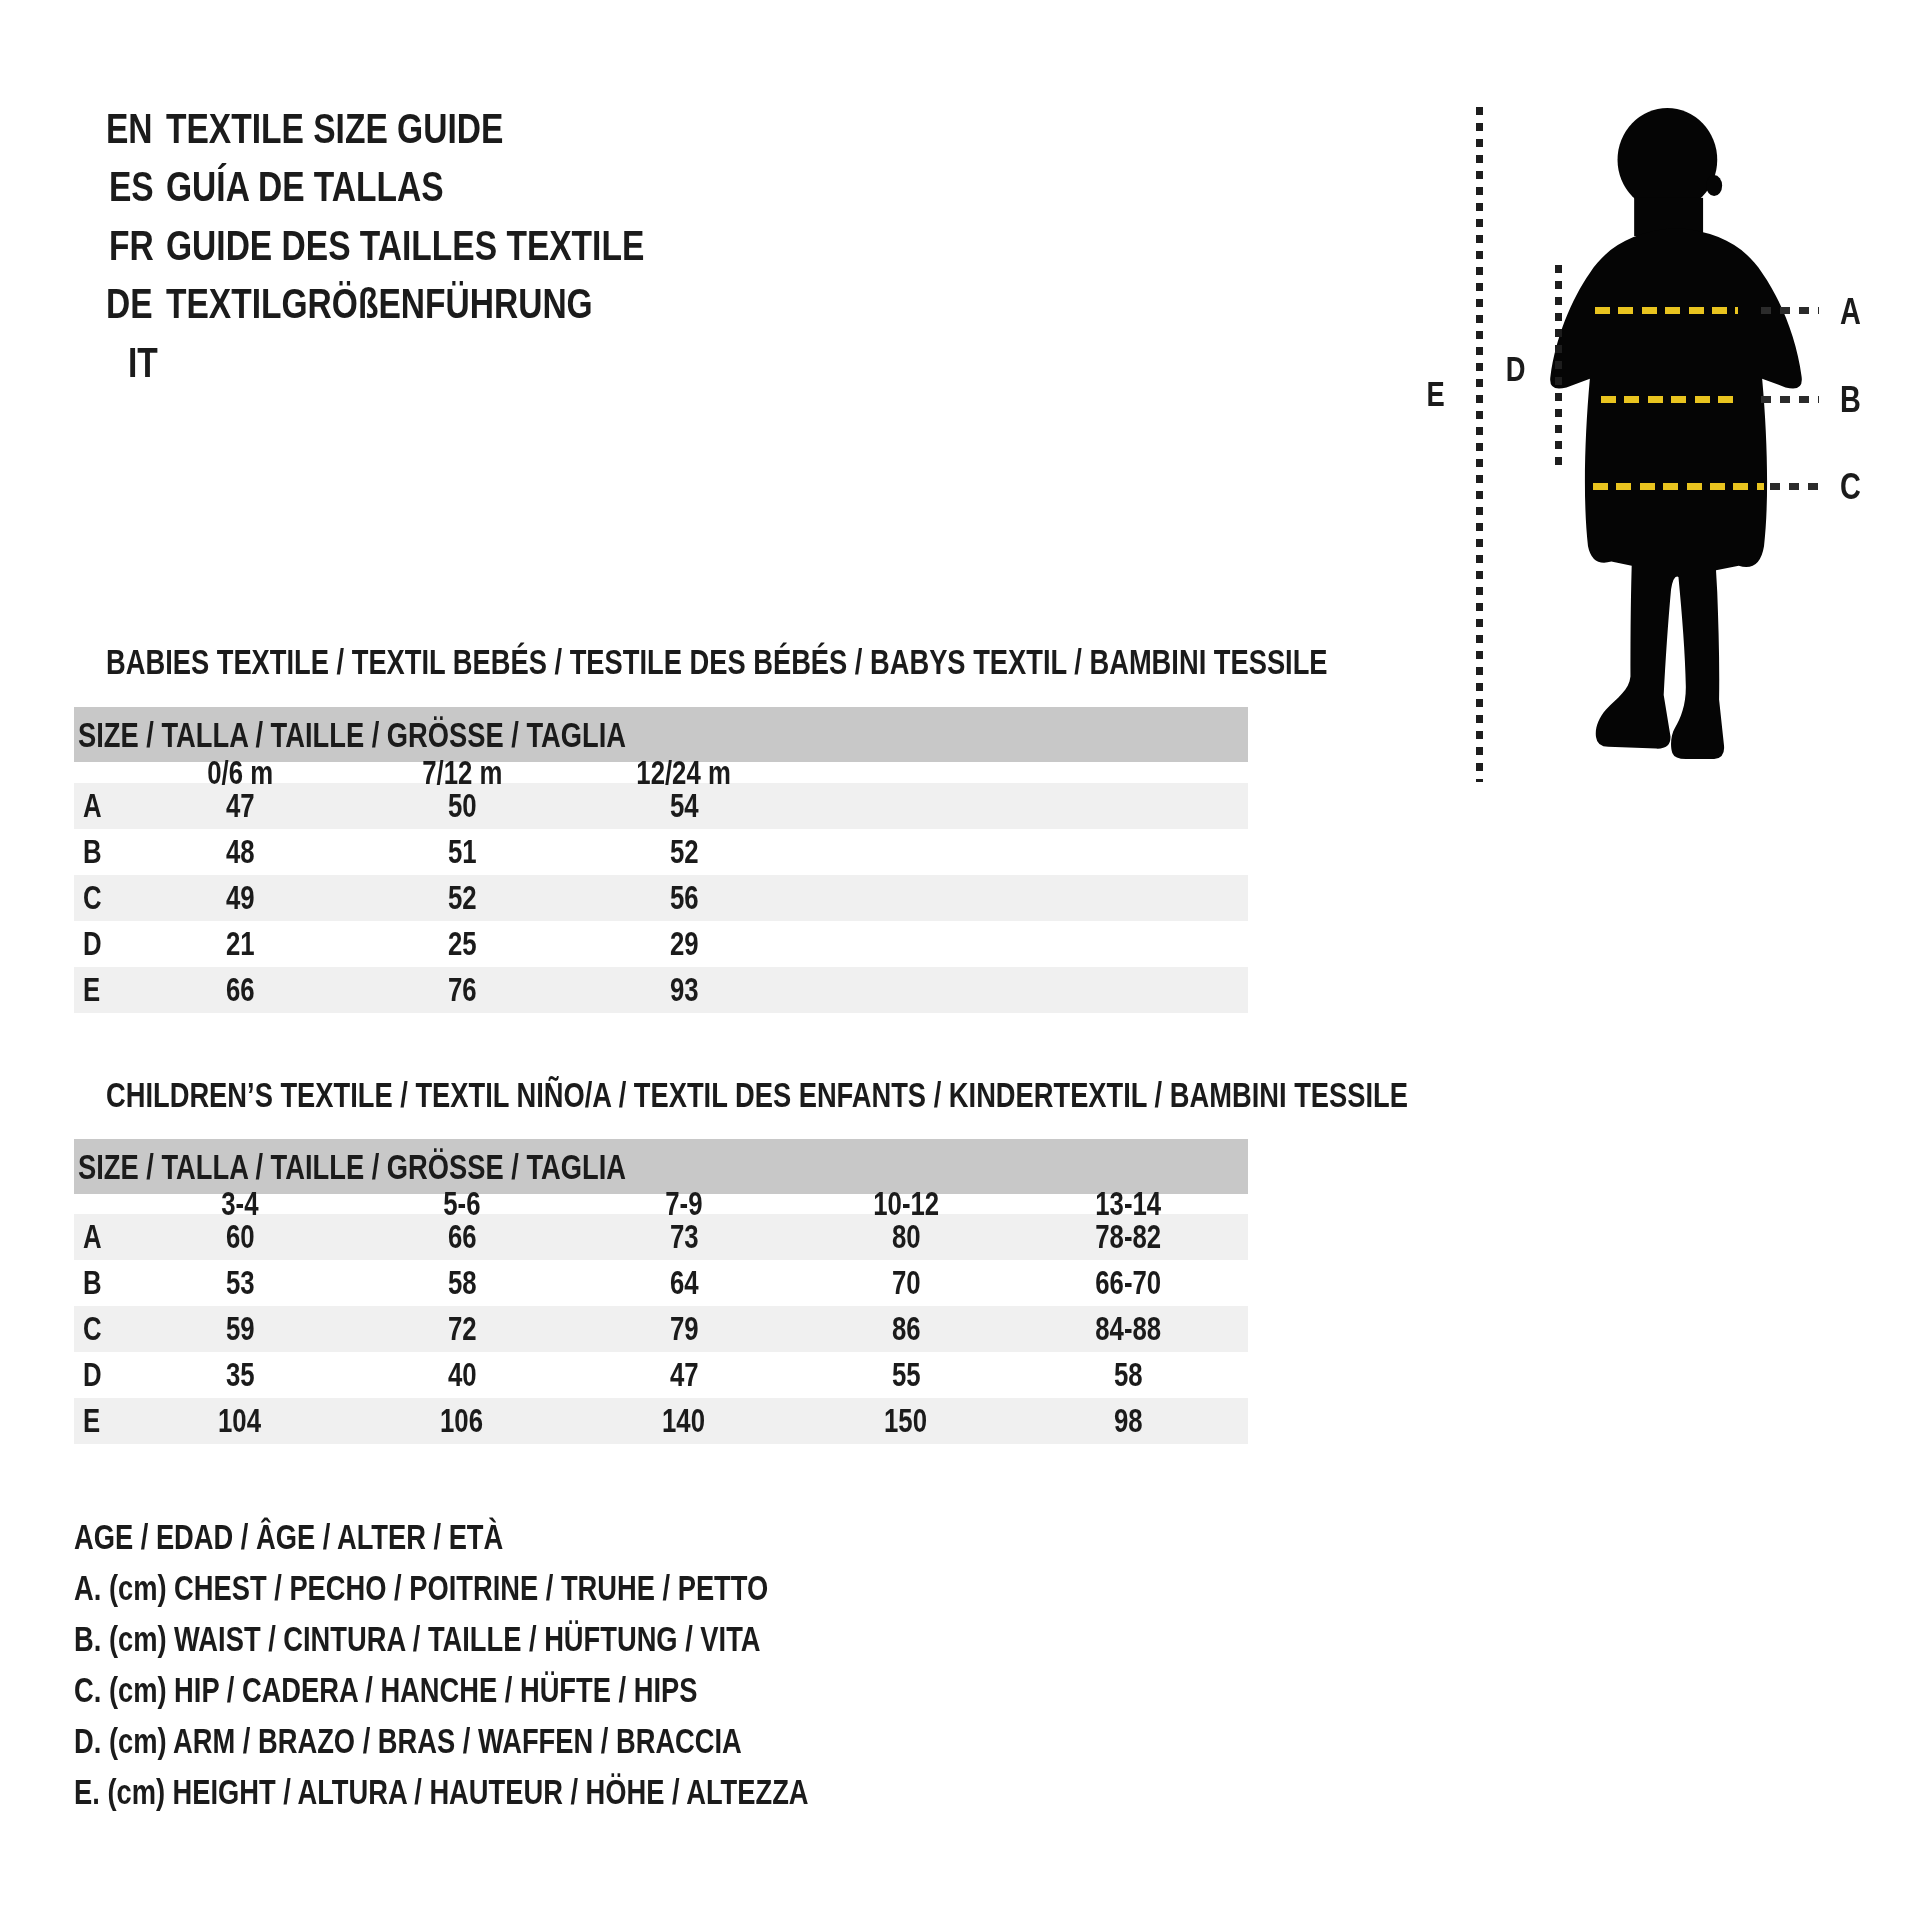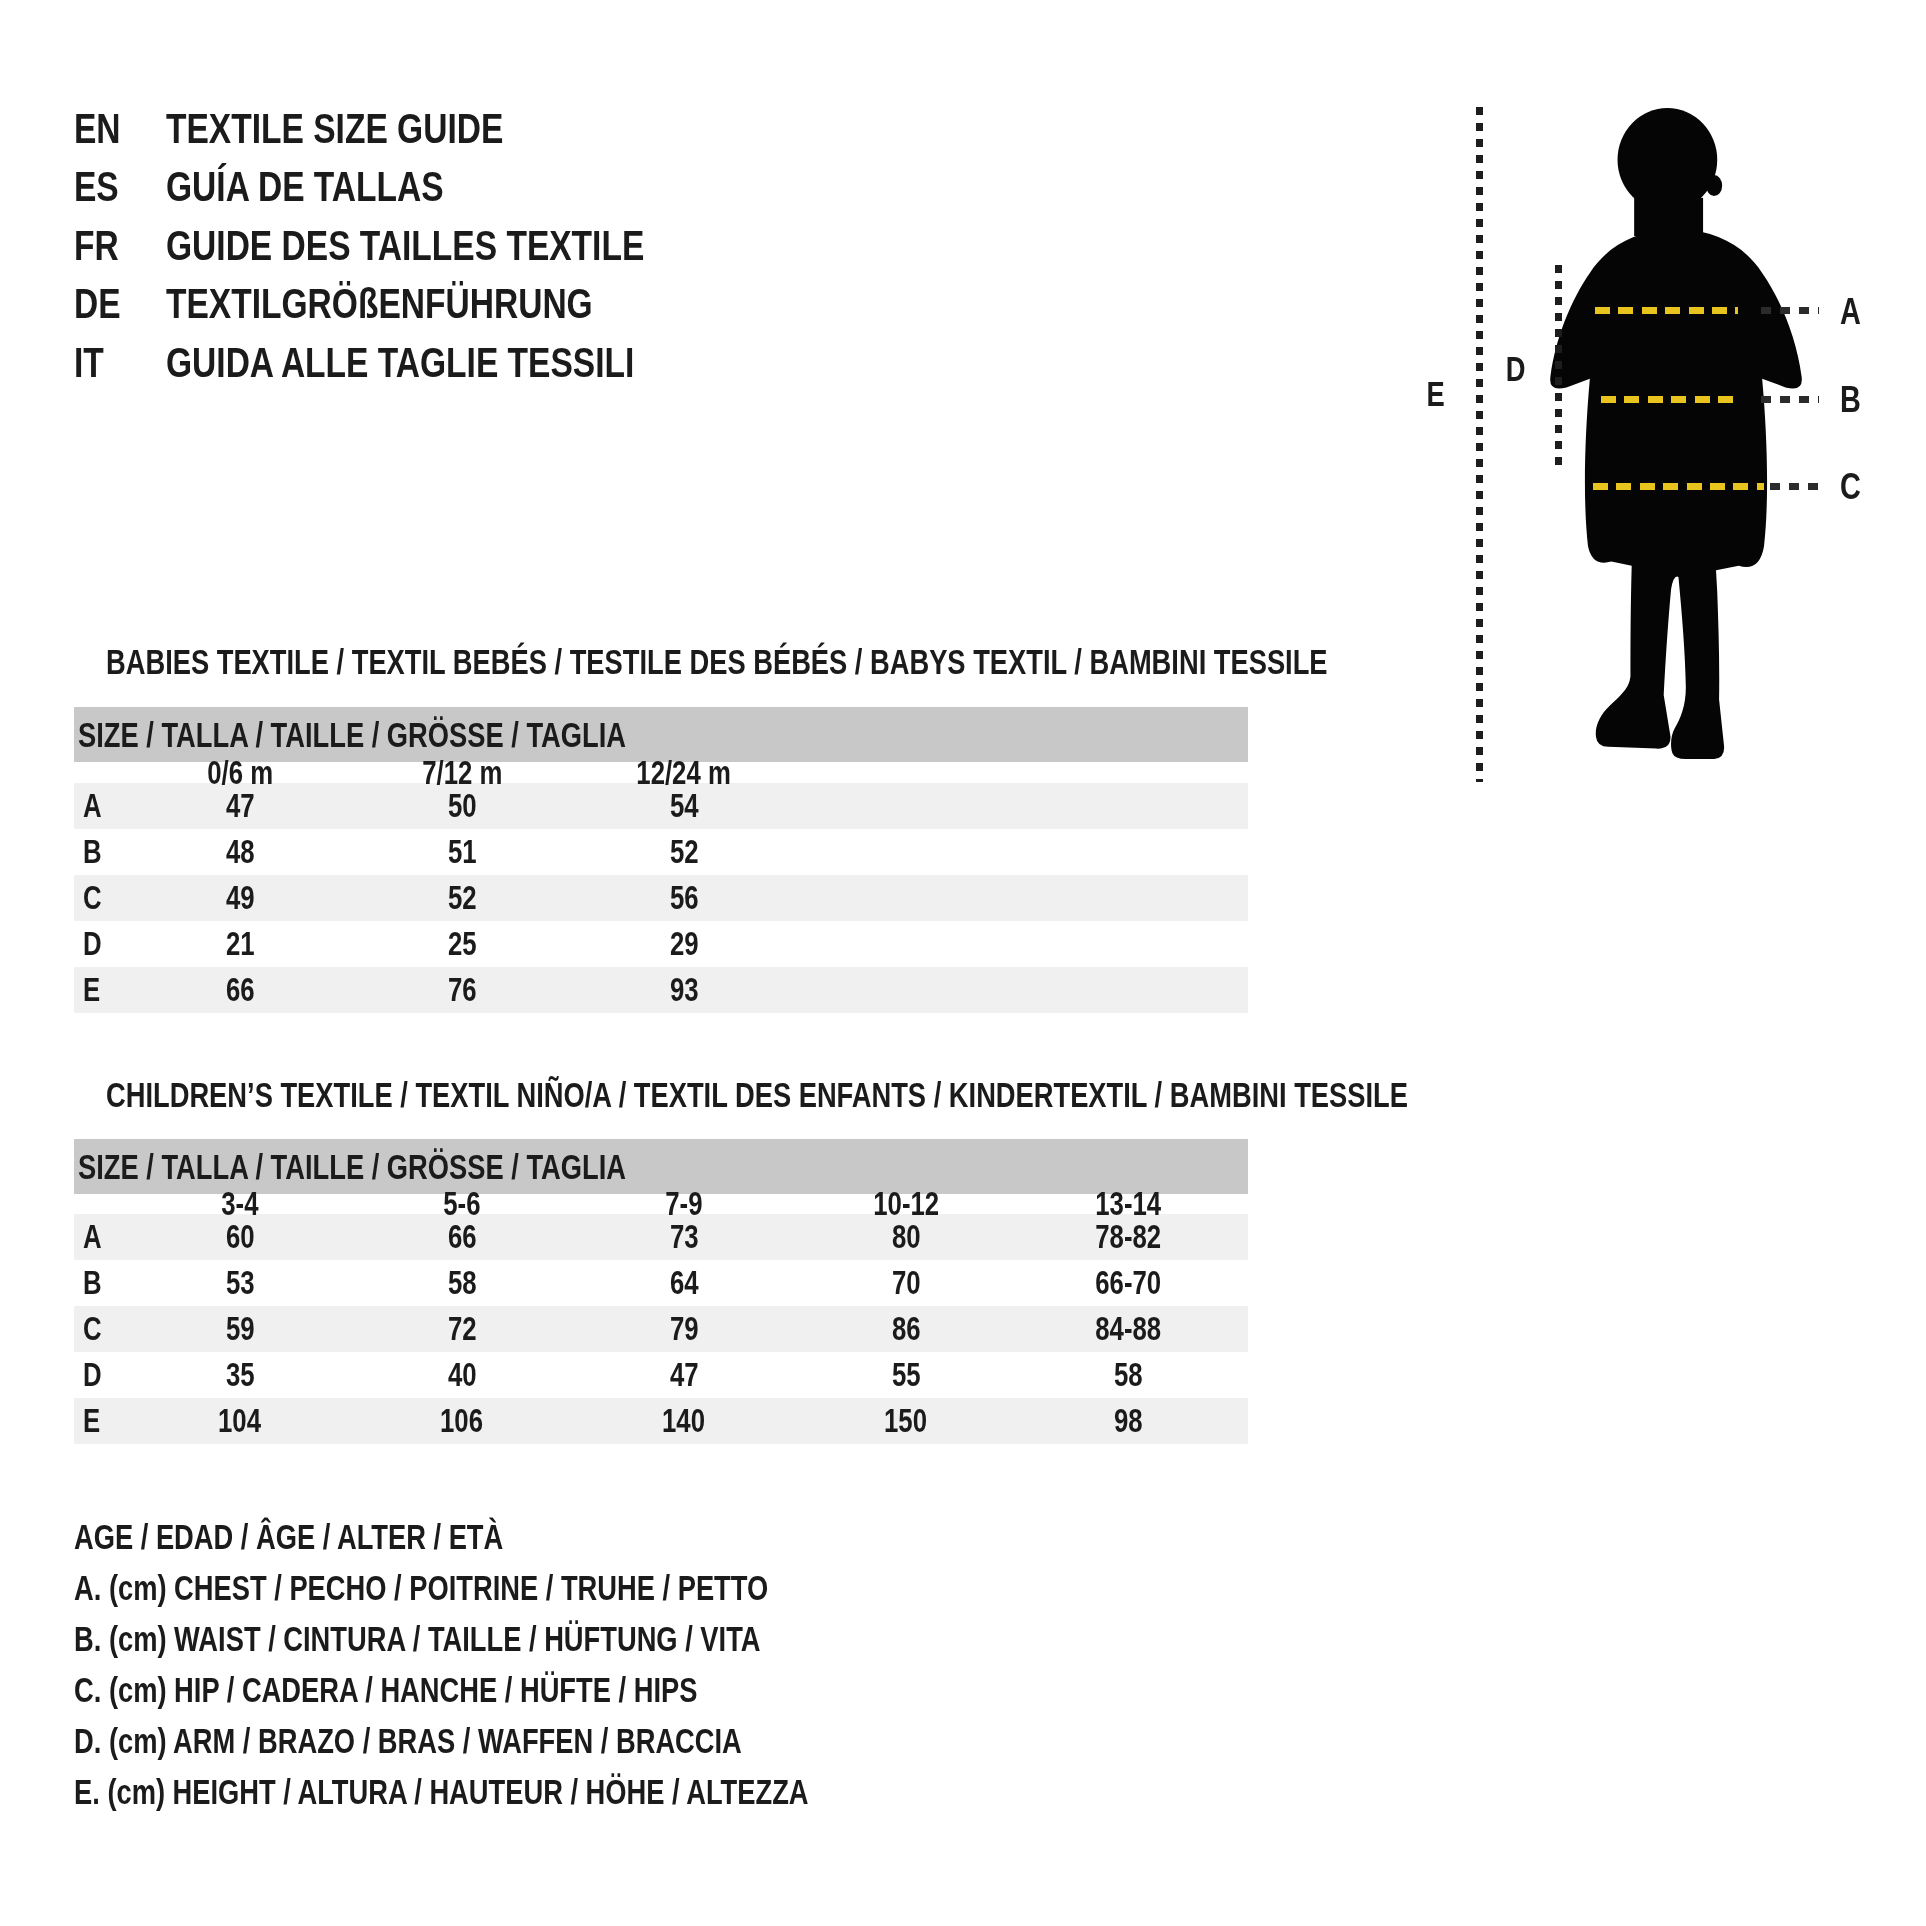--- a/index.html
+++ b/index.html
@@ -5,21 +5,21 @@
   * { margin:0; padding:0; box-sizing:border-box; }
   html,body { width:1926px; height:1926px; background:#ffffff;
     font-family:"Liberation Sans", sans-serif; color:#1b1b1b; position:relative; overflow:hidden; }
 
   
   .cn { display:inline-block; transform:scaleX(0.78); transform-origin:0 50%;
         white-space:nowrap; font-weight:bold; }
   .cnc { transform-origin:50% 50%; }
 
   
-  .lang-row { position:absolute; left:74px; height:59px; display:flex; align-items:center; font-size:43px; }
+  .lang-row { position:absolute; left:74px; height:59px; display:flex; align-items:center; font-size:43px;text-align:right; }
   .lang-code { display:inline-block; width:92px; }
 
   
   .vdash { position:absolute; width:6.8px;
     background:repeating-linear-gradient(to bottom,#1d1d1d 0 8px,transparent 8px 16px); z-index:3; }
   .hdash-y { position:absolute; height:6.8px;
     background:repeating-linear-gradient(to right,#e9c41f 0 15px,transparent 15px 23.4px); z-index:3; }
   .hdash-b { position:absolute; height:6.8px;
     background:repeating-linear-gradient(to right,#2b2b2b 0 10px,transparent 10px 19px); z-index:3; }
   .mlabel { position:absolute; font-size:37px; width:28px; text-align:center; z-index:3; line-height:37px; }
@@ -62,21 +62,20 @@
     <div class="lang-row" style="top:216px">
       <span class="lang-code"><span class="cn">FR</span></span>
       <span><span class="cn">GUIDE DES TAILLES TEXTILE</span></span>
     </div>
     <div class="lang-row" style="top:274px">
       <span class="lang-code"><span class="cn">DE</span></span>
       <span><span class="cn">TEXTILGRÖßENFÜHRUNG</span></span>
     </div>
     <div class="lang-row" style="top:333px">
       <span class="lang-code"><span class="cn">IT</span></span>
-      <span><span class="cn">GUIDA ALLE TAGLIE TESSILI</span></span>
     </div>
   </div>
 
   <div>
     <svg id="silhouette" viewBox="0 0 520 1100">
       <g fill="#050505">
         <ellipse cx="246" cy="88" rx="81" ry="84"></ellipse>
         <ellipse cx="322" cy="130" rx="13" ry="17"></ellipse>
         <rect x="192" y="150" width="112" height="62"></rect>
         <path d="

